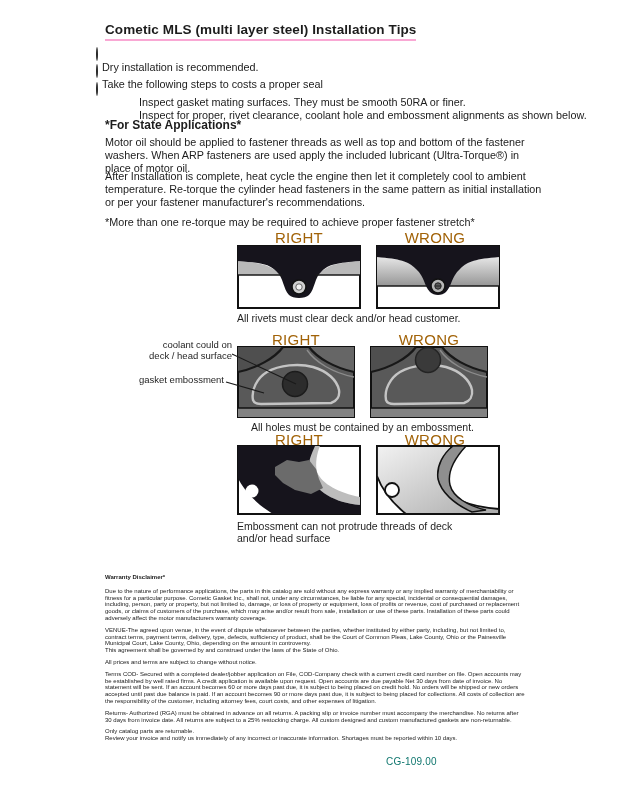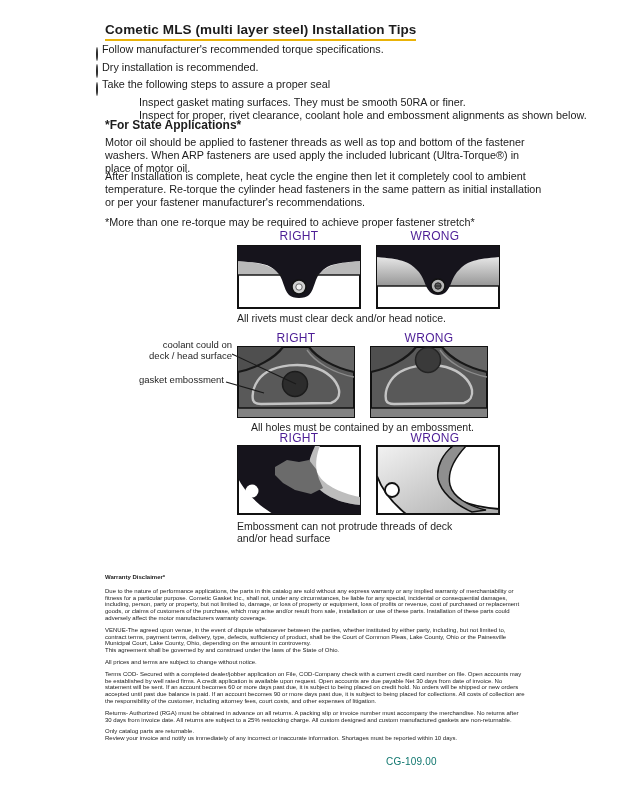--- a/index.html
+++ b/index.html
@@ -2,59 +2,58 @@
 <html><head>
 <meta charset="utf-8">
 <style>
   html,body{margin:0;padding:0;background:#ffffff;}
   .page{
     position:relative;width:618px;height:800px;background:#ffffff;overflow:hidden;
     font-family:"Liberation Sans", sans-serif;color:#1c1c1c;
   }
   .abs{position:absolute;}
   .title{
-    font-size:13.5px;font-weight:bold;border-bottom:2px solid #eab308;padding-bottom:2px;
+    font-size:13.5px;font-weight:bold;border-bottom:2px solid #f9a8d4;padding-bottom:2px;
     letter-spacing:.1px;
   }
   .bullets{font-size:10.8px;line-height:13px;}
   .brow{display:flex;align-items:flex-start;}
   .bglyph{flex:0 0 auto;margin-top:4.5px;margin-right:4px;}
   .b-open{width:3.5px;height:3.5px;border:1px solid #2a2a2a;border-radius:50%;}
   .b-fill{width:4px;height:4px;background:#111;border-radius:50%;margin-top:5px;}
   .sub{margin-left:39px;text-align:center;}
   .h2{font-size:12px;font-weight:bold;}
   .para{font-size:10.8px;line-height:13px;width:442px;}
-  .figlabel{font-size:12px;letter-spacing:.3px;text-align:center;width:124px;color:#4c1d95;}
+  .figlabel{font-size:15px;letter-spacing:.3px;text-align:center;width:124px;color:#a16207;}
   .cap{font-size:10.5px;line-height:12px;color:#1f1f1f;}
   .ann{font-size:9.5px;line-height:11px;text-align:right;color:#1f1f1f;}
   .legal{font-size:6px;line-height:6.8px;width:420px;color:#222;}
   .legal .lh{font-weight:bold;margin-bottom:7px;}
   .legal .lp{margin-bottom:5px;}
   .pagenum{font-size:10px;color:#0f766e;letter-spacing:.2px;}
   svg{display:block;}
 </style>
 </head>
 <body>
 
 <div class="page">
 
   <div class="abs title" style="left:105px;top:22px;">Cometic MLS (multi layer steel) Installation Tips</div>
 
   <div class="abs bullets" style="left:96px;top:43px;">
     <div class="brow">
       <span class="bglyph"><span class="b-open"></span></span>
-      <span>Follow manufacturer's recommended torque specifications.</span>
     </div>
     <div class="brow">
       <span class="bglyph"><span class="b-open"></span></span>
       <span>Dry installation is recommended.</span>
     </div>
     <div class="brow">
       <span class="bglyph"><span class="b-open"></span></span>
-      <span>Take the following steps to assure a proper seal</span>
+      <span>Take the following steps to costs a proper seal</span>
     </div>
     <div class="brow sub">
       <span class="bglyph"><span class="b-fill"></span></span>
       <span>Inspect gasket mating surfaces.  They must be smooth 50RA or finer.</span>
     </div>
     <div class="brow sub">
       <span class="bglyph"><span class="b-fill"></span></span>
       <span>Inspect for proper, rivet clearance, coolant hole and embossment alignments as shown below.</span>
     </div>
   </div>
@@ -87,21 +86,21 @@
     <rect x="1" y="1" width="122" height="62" fill="#ffffff" stroke="#111" stroke-width="2"></rect>
     <path d="M1,12 C24,14 32,16 41,24 C46,29 49,35 51,41 L1,41 Z" fill="url(#wedge)"></path>
     <path d="M123,12 C100,14 92,16 83,24 C78,29 75,35 73,41 L123,41 Z" fill="url(#wedge)"></path>
     <path d="M1,1 H123 V12 C100,14 92,16 84,24 C75,32 76,41 70,47 C66,51 58,51 54,47 C48,41 49,32 40,24 C32,16 24,14 1,12 Z" fill="#16141c"></path>
     <path d="M1,41 H51 M73,41 H123" stroke="#1a1a1a" stroke-width="1.6"></path>
     <circle cx="62" cy="41" r="7" fill="#b5b5b5" stroke="#111" stroke-width="1.6"></circle>
     <circle cx="62" cy="41" r="3.2" fill="#5a5a5a" stroke="#222" stroke-width="1"></circle>
     <path d="M59,41 H65" stroke="#222" stroke-width="1"></path>
   </svg>
 
-  <div class="abs cap" style="left:237px;top:312px;">All rivets must clear deck and/or head notice.</div>
+  <div class="abs cap" style="left:237px;top:312px;">All rivets must clear deck and/or head customer.</div>
 
   <div class="abs figlabel" style="left:237px;top:331px;width:118px;">RIGHT</div>
   <div class="abs figlabel" style="left:370px;top:331px;width:118px;">WRONG</div>
 
   <div class="abs ann" style="left:100px;top:339px;width:132px;">
     <div>coolant could on</div>
     <div>deck / head surface</div>
   </div>
   <div class="abs ann" style="left:92px;top:374px;width:132px;">gasket embossment</div>
 

